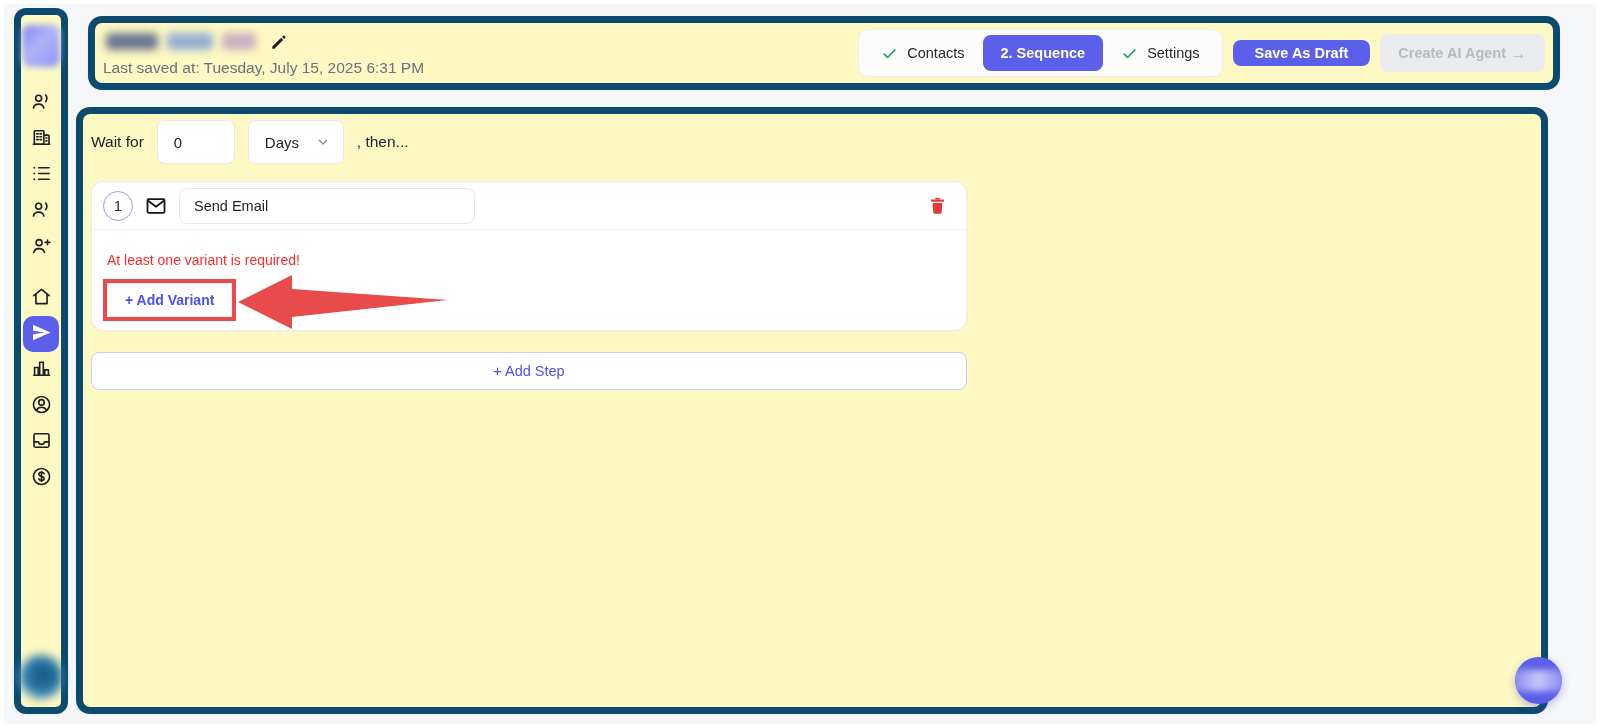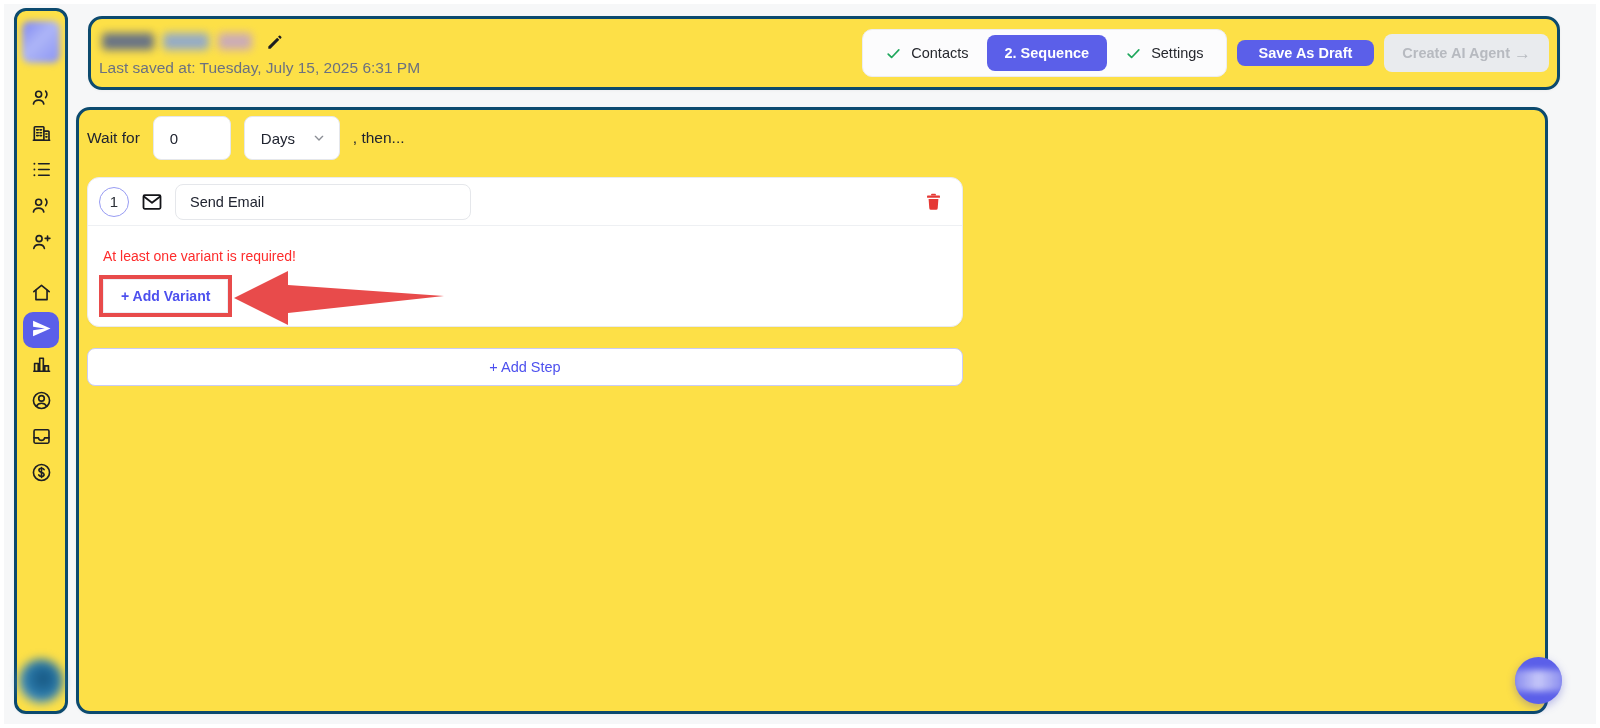--- a/index.html
+++ b/index.html
@@ -1,21 +1,21 @@
 <!DOCTYPE html>
 <html><head>
 <meta charset="utf-8">
 <style>
   * { margin:0; padding:0; box-sizing:border-box; }
   html,body { background:#ffffff; }
   body { font-family:"Liberation Sans","DejaVu Sans",sans-serif; }
   .screen { position:relative; width:1600px; height:728px; background:#f6f7f8; overflow:hidden;
             border:4px solid #ffffff; }
 
-  .card { background:#fde047; border:3px solid #0c4a6e; border-radius:14px;
+  .card { background:#fef9c3; border:7px solid #0c4a6e; border-radius:14px;
           box-shadow:0 1px 3px rgba(25,25,60,0.04); }
 
   
   .sidebar { position:absolute; left:10px; top:4px; width:54px; height:706px;
              border-radius:12px; display:flex; flex-direction:column; align-items:center; }
   .sidebar-logo { width:38px; height:42px; border-radius:8px; margin-top:10px;
                   background:linear-gradient(135deg,#7d85f2 0%,#aeb6f7 45%,#8a93f4 100%);
                   filter:blur(3px); }
   .nav-group-top { margin-top:18px; display:flex; flex-direction:column; align-items:center; }
   .nav-group-mid { margin-top:15px; display:flex; flex-direction:column; align-items:center; }

